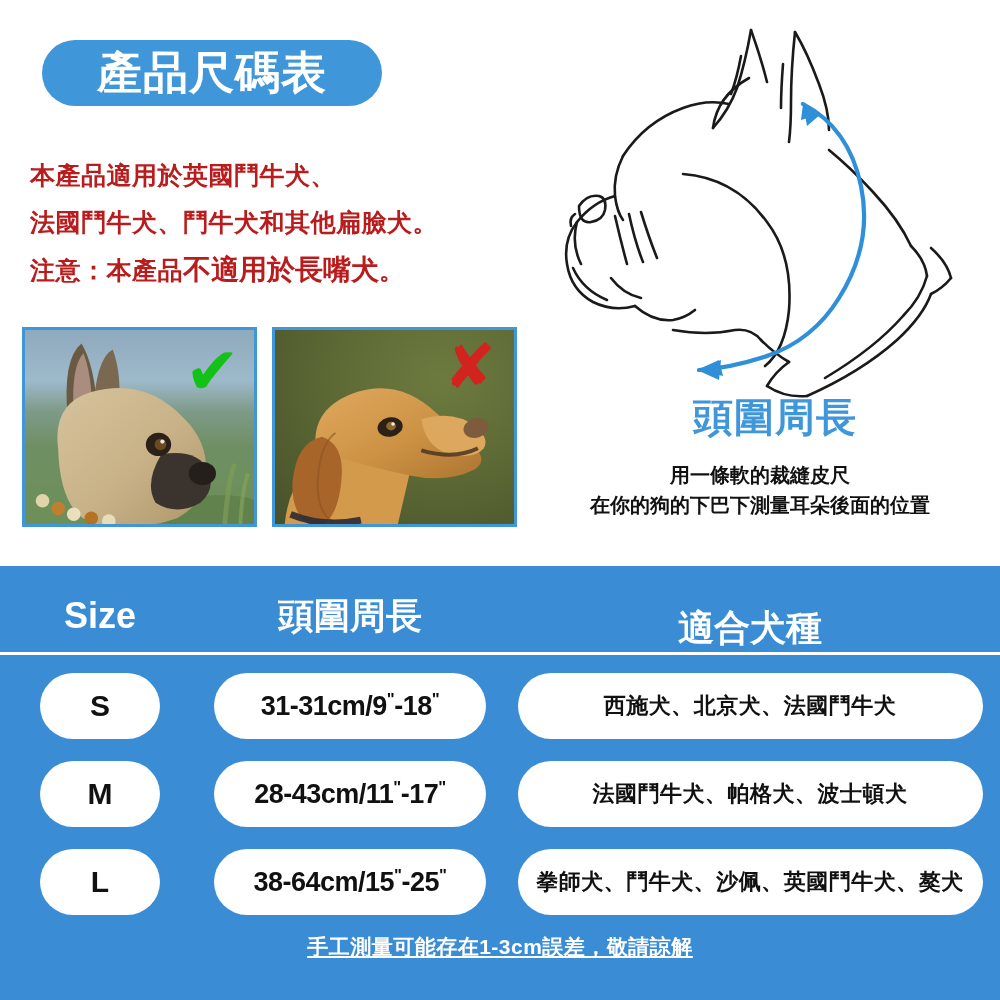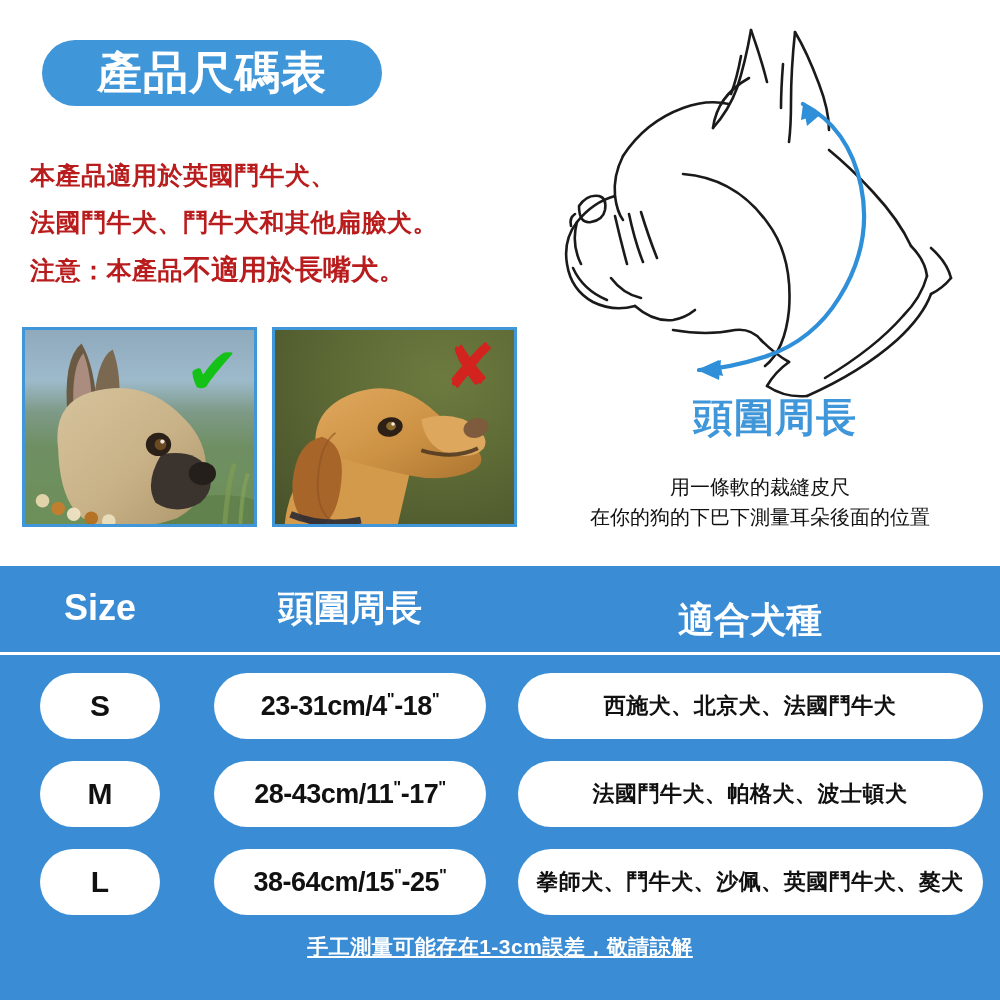--- a/index.html
+++ b/index.html
@@ -123,41 +123,41 @@
     width: 440px;
     text-align: center;
     color: #3f97da;
     font-size: 40px;
     font-weight: bold;
     letter-spacing: 1px;
     line-height: 1.1;
   }
   #measure-desc {
     position: absolute;
-    left: 520px; top: 472px;
+    left: 520px; top: 460px;
     width: 480px;
     text-align: center;
     color: #111111;
     font-size: 20px;
-    font-weight: normal;
+    font-weight: bold;
     line-height: 30px;
   }
   #measure-desc .d-line { white-space: nowrap; }
 
   
   #size-table {
     position: absolute;
     left: 0; top: 566px;
     width: 1000px; height: 434px;
     background: #3a8dd4;
   }
 
   #table-head {
     position: absolute;
-    left: 0; top: 0;
+    left: 0; top: 8px;
     width: 1000px; height: 84px;
     display: flex;
     align-items: center;
   }
   #table-head .th {
     color: #ffffff;
     font-weight: bold;
     font-size: 36px;
     text-align: center;
     line-height: 1;
@@ -399,21 +399,21 @@
   <div id="head-divider"></div>
 
   <div class="table-row" id="row-s">
     <div class="cell-size">
       <div class="pill pill-size">
         <span class="pill-text">S</span>
       </div>
     </div>
     <div class="cell-circ">
       <div class="pill pill-circ">
-        <span class="pill-text"><span>23-31cm/4</span><sup>"</sup><span>-18</span><sup>"</sup></span>
+        <span class="pill-text"><span>31-31cm/9</span><sup>"</sup><span>-18</span><sup>"</sup></span>
       </div>
     </div>
     <div class="cell-breed">
       <div class="pill pill-breed">
         <span class="pill-text">西施犬、北京犬、法國鬥牛犬</span>
       </div>
     </div>
   </div>
 
   <div class="table-row" id="row-m">

